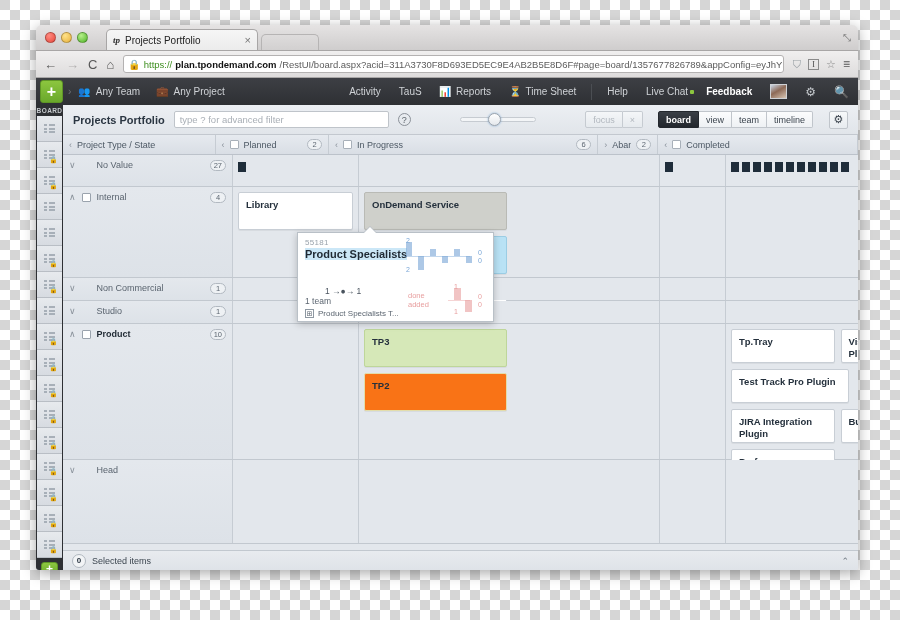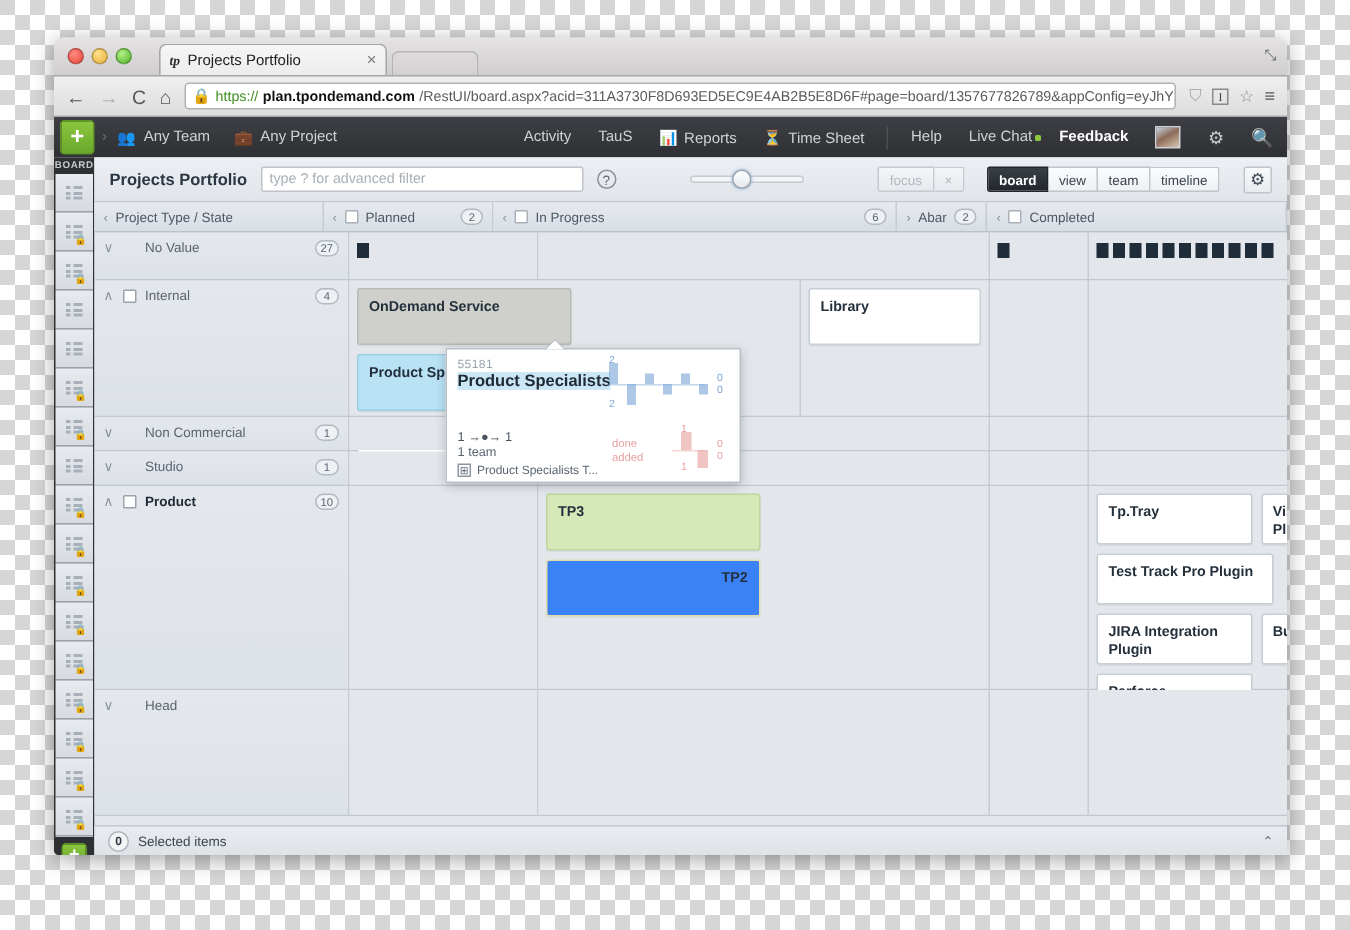--- a/index.html
+++ b/index.html
@@ -128,21 +128,21 @@
     border: 1px solid #5f9726;
     border-radius: 3px;
     color: #fff; font-size: 16px; font-weight: bold;
     display: flex; align-items: center; justify-content: center;
     line-height: 1;
   }
   .chev-sep { color: #6f7378; font-size: 10px; padding: 0 7px 0 1px; }
   .apptop .grp { display: flex; align-items: center; gap: 5px; margin-right: 16px; }
   .apptop .grp .ic { color: #9aa0a6; font-size: 10px; }
   .apptop .spacer { flex: 1; }
-  .apptop .ritem { padding: 0 9px; display: flex; align-items: flex-end; gap: 4px; position: relative; }
+  .apptop .ritem { padding: 0 9px; display: flex; align-items: flex-start; gap: 4px; position: relative; }
   .apptop .divider { width: 1px; height: 16px; background: #4b4e53; margin: 0 6px; }
   .apptop .feedback { color: #fff; font-weight: bold; }
   .greendot {
     position: absolute; right: 3px; top: 4px;
     width: 4px; height: 4px; background: #8cc63f; border-radius: 1px;
   }
   .avatar {
     width: 17px; height: 15px; border: 1px solid #cfd2d6;
     background: linear-gradient(150deg,#c9d6e6 0%, #8d6a57 45%, #d8c6b4 100%);
   }
@@ -334,21 +334,21 @@
     box-shadow: 0 1px 0 rgba(0,0,0,.05);
     font-size: 9.5px; font-weight: bold; color: #24303c;
     padding: 6px 7px;
     margin-bottom: 6px;
     line-height: 12px;
   }
   .card.h38 { height: 38px; }
   .card.grey  { background: #cfd0cb; border-color: #b9bab5; }
   .card.blue  { background: #b9e2f5; border-color: #9bcde4; }
   .card.green { background: #d6e8b8; border-color: #bed69a; }
-  .card.yellow{ background: #3b82f6; border-color: #e3ddab; text-align: right; }
+  .card.yellow{ background: #f97316; border-color: #e3ddab; }
 
   .minicard {
     width: 8px; height: 10px;
     background: #1f2d3a;
     display: inline-block;
     margin-right: 3px;
   }
   .minirow { display: flex; padding-top: 2px; }
 
   
@@ -377,21 +377,21 @@
     border-right: 7px solid transparent;
     border-bottom: 7px solid #b9c0c7;
     z-index: -1;
   }
   .popup .pid { font-size: 8px; color: #9aa3ac; letter-spacing: .3px; }
   .popup .ptitle {
     font-size: 11px; font-weight: bold; color: #1f2933;
     background: #cbe7f7; display: inline-block;
     margin-top: 1px;
   }
-  .popup .prow { display: flex; gap: 3px; align-items: center; font-size: 8.5px; color: #4a545f; }
+  .popup .prow { display: flex; gap: 3px; align-items: center; font-size: 8.5px; color: #4a545f; margin-left: 20px; }
   .popup .pteam { font-size: 8.5px; color: #5b6570; }
   .popup .plink {
     display: flex; align-items: center; gap: 4px;
     font-size: 8px; color: #5b6570; margin-top: 3px;
   }
   .popup .plink .pi {
     width: 9px; height: 9px; border: 1px solid #8e98a2;
     display: inline-flex; align-items: center; justify-content: center;
     font-size: 7px; color: #5b6570;
   }
@@ -675,30 +675,30 @@
                   </div>
                 </div>
               </div>
               <div class="lane" style="height: 91px;">
                 <div class="lanehead" style="width: 170px;">
                   <span class="chv">∧</span>
                   <span class="cb"></span>
                   <span class="ltitle">Internal</span>
                   <span class="lcnt">4</span>
                 </div>
+                <div class="col" style="width: 126px;">
+                  <div style="display: flex; flex-wrap: wrap; gap: 6px;">
+                    <div class="card h38" style="margin: 0px; width: 116px;">Library</div>
+                  </div>
+                </div>
                 <div class="col" style="width: 301px;">
                   <div style="display: flex; flex-wrap: wrap; gap: 6px;">
                     <div class="card grey h38" style="margin: 0px; width: 142.5px;">OnDemand Service</div>
                     <div class="card blue h38" style="margin: 0px; width: 142.5px;">Product Specialists</div>
                     <div class="card h38" style="margin: 0px; width: 142.5px;">Customer Center</div>
-                  </div>
-                </div>
-                <div class="col" style="width: 126px;">
-                  <div style="display: flex; flex-wrap: wrap; gap: 6px;">
-                    <div class="card h38" style="margin: 0px; width: 116px;">Library</div>
                   </div>
                 </div>
                 <div class="col" style="width: 66px;"></div>
                 <div class="col last" style="width: 223px;"></div>
               </div>
               <div class="lane" style="height: 23px;">
                 <div class="lanehead" style="width: 170px;">
                   <span class="chv">∨</span>
                   <span style="width: 9px;"></span>
                   <span class="ltitle">Non Commercial</span>

